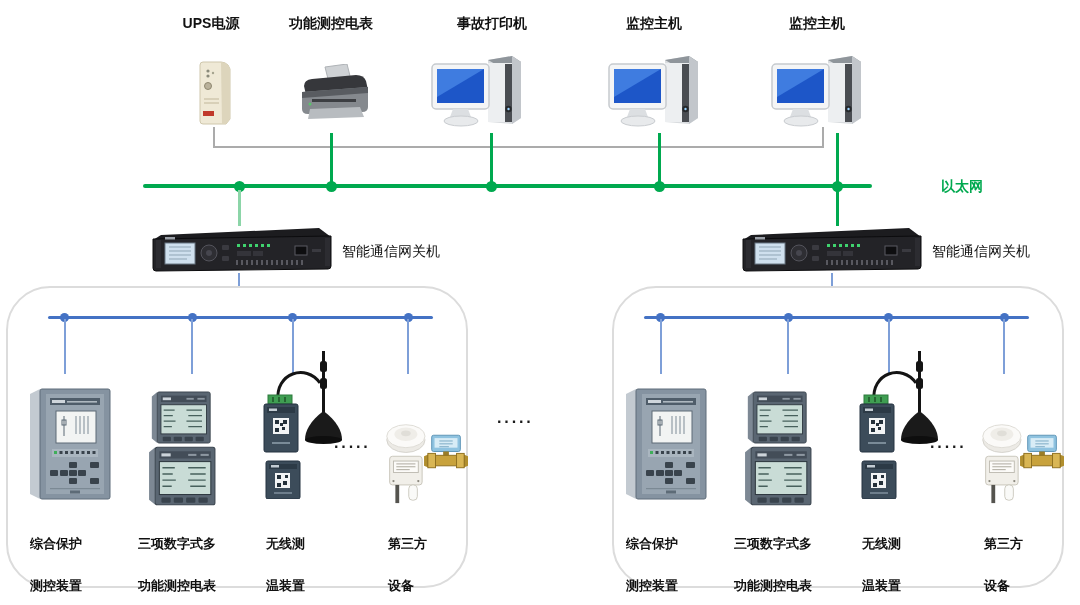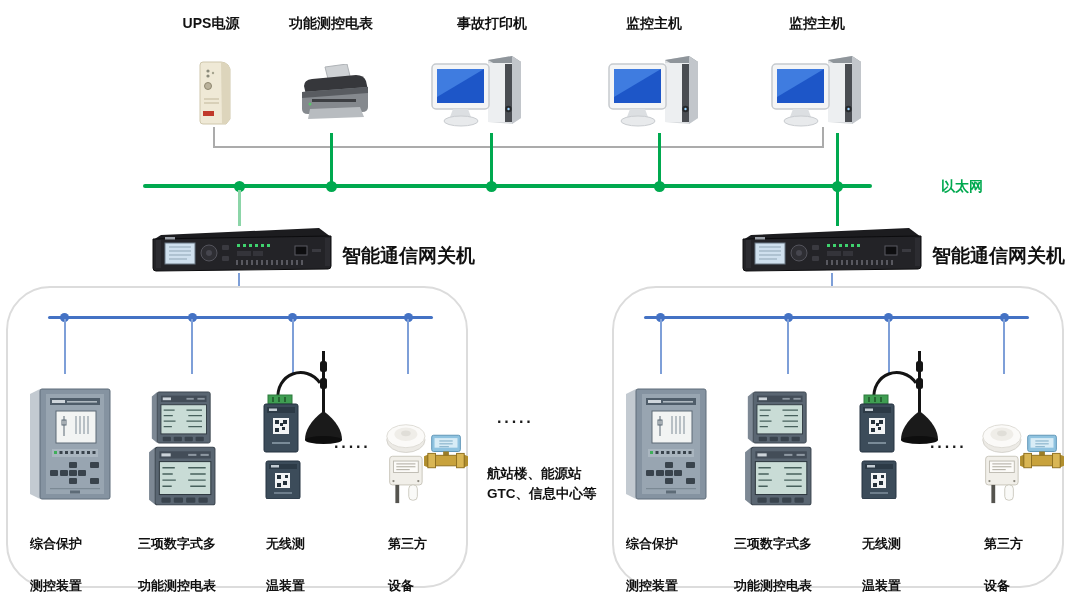--- a/index.html
+++ b/index.html
@@ -7,21 +7,21 @@
     --green-light:#8CD5A8;
     --blue:#4472C4;
     --blue-light:#7E9FD8;
     --gray-line:#ABABAB;
     --ink:#111111;
   }
   html,body{margin:0;padding:0;background:#ffffff;}
   body{font-family:"Liberation Sans","DejaVu Sans",sans-serif;color:var(--ink);}
   .stage{position:relative;width:1080px;height:605px;background:#ffffff;overflow:hidden;}
   .toplbl{position:absolute;top:15px;transform:translateX(-50%);font-size:14px;font-weight:bold;white-space:nowrap;}
-  .gw-lbl{position:absolute;font-size:19px;font-weight:bold;white-space:nowrap;}
+  .gw-lbl{position:absolute;font-size:14px;font-weight:normal;white-space:nowrap;}
   .eth-lbl{position:absolute;left:893px;top:178px;font-size:14px;font-weight:bold;color:var(--green);white-space:nowrap;margin-left:48px;}
   .gray-h{position:absolute;height:2px;background:var(--gray-line);}
   .gray-v{position:absolute;width:2px;background:var(--gray-line);}
   .green-bus{position:absolute;height:4px;background:var(--green);border-radius:2px;}
   .green-v{position:absolute;width:3px;background:var(--green);}
   .green-v-light{position:absolute;width:3px;background:var(--green-light);}
   .gdot{position:absolute;width:11px;height:11px;border-radius:50%;background:var(--green);}
   .blue-bus{position:absolute;height:3px;background:var(--blue);border-radius:2px;}
   .blue-v{position:absolute;width:2px;background:var(--blue-light);}
   .bdot{position:absolute;width:9px;height:9px;border-radius:50%;background:var(--blue);}
@@ -363,18 +363,14 @@
       <span>无线测</span>
       <span>温装置</span>
     </div>
     <div class="dev-lbl" style="left:380px;top:226px">
       <span>第三方</span>
       <span>设备</span>
     </div>
   </div>
 
   <div class="mid-dots">·····</div>
-  <div class="mid-note">
-    <div>航站楼、能源站</div>
-    <div>GTC、信息中心等</div>
-  </div>
 
 </div>
 
 </body></html>

